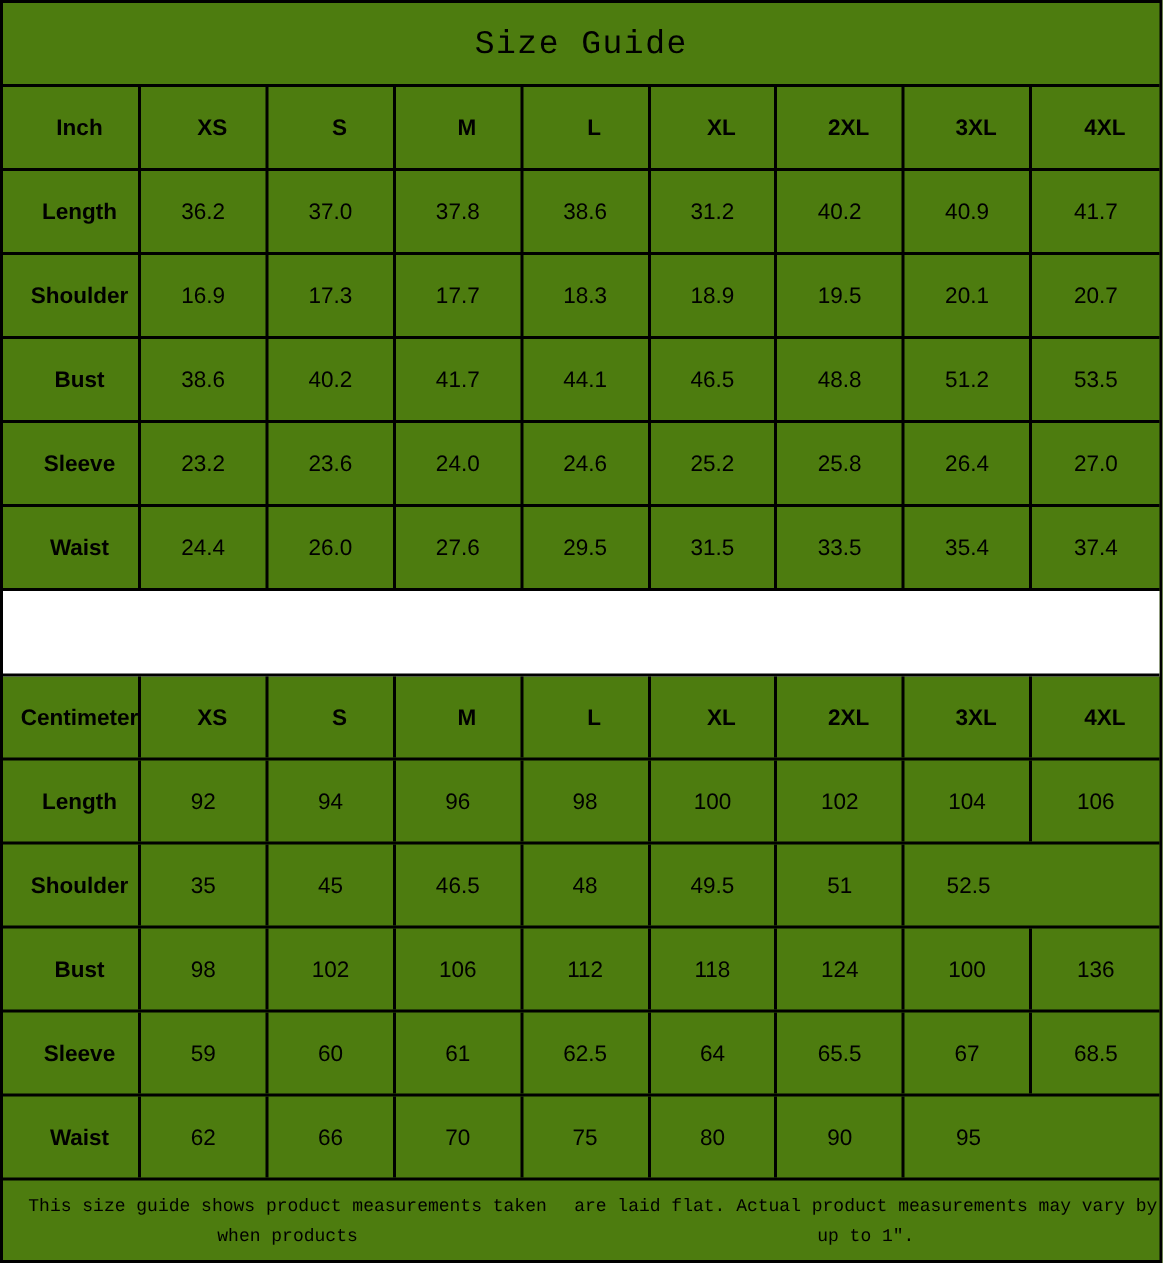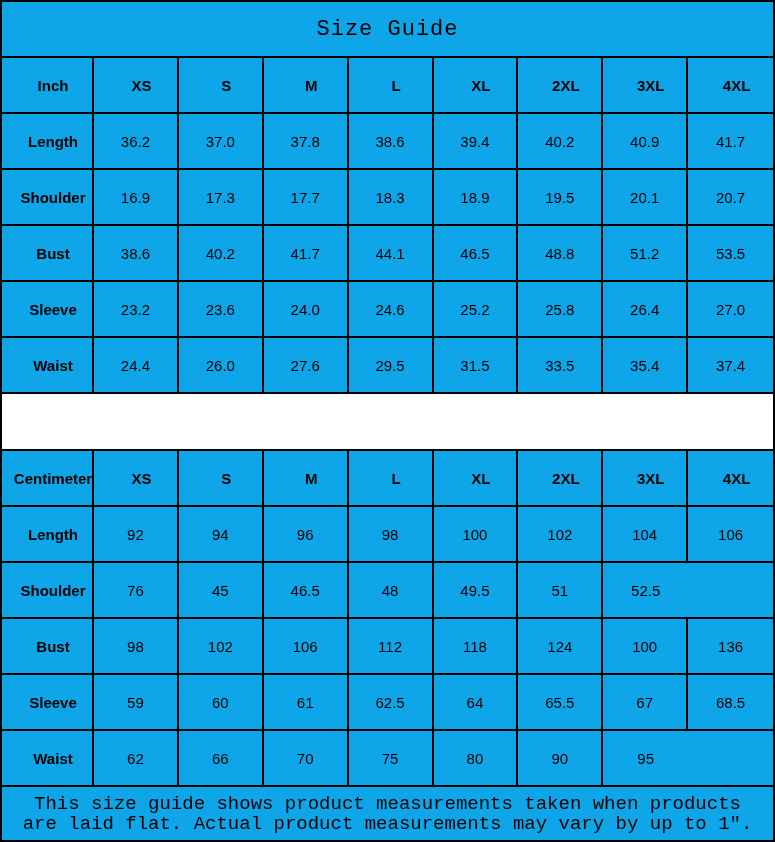--- a/index.html
+++ b/index.html
@@ -6,21 +6,21 @@
   html, body { background: #ffffff; }
   body {
     font-family: "Liberation Sans", sans-serif;
     color: #000000;
     width: 775px;
   }
   #page {
     width: 775px;
     height: 842px;
     border: 2px solid #000000;
-    background: #0ea5e9;
+    background: #4d7c0f;
     display: flex;
     flex-direction: column;
   }
   .title-row {
     height: 56px;
     border-bottom: 2px solid #000000;
     display: flex;
     align-items: center;
     justify-content: center;
     font-family: "Liberation Mono", "DejaVu Sans Mono", monospace;
@@ -44,25 +44,25 @@
   .cell:last-child { border-right: none; }
   .cell.bold { font-weight: bold; padding-left: 12px; }
   .gap-row {
     height: 57px;
     border-bottom: 2px solid #000000;
     background: #ffffff;
   }
   .footer-row {
     flex: 1 1 auto;
     display: flex;
-    flex-direction: column;
+    flex-direction: row;
     align-items: center;
     justify-content: center;
     font-family: "Liberation Mono", "DejaVu Sans Mono", monospace;
-    font-size: 19px;
+    font-size: 12px;
     line-height: 20px;
     text-align: center;
   }
 </style>
 </head>
 <body>
 
 <div id="page">
 
   <div class="title-row">Size Guide</div>
@@ -78,21 +78,21 @@
         <div class="cell bold">2XL</div>
         <div class="cell bold">3XL</div>
         <div class="cell bold">4XL</div>
       </div>
       <div class="grid-row">
         <div class="cell bold">Length</div>
         <div class="cell">36.2</div>
         <div class="cell">37.0</div>
         <div class="cell">37.8</div>
         <div class="cell">38.6</div>
-        <div class="cell">39.4</div>
+        <div class="cell">31.2</div>
         <div class="cell">40.2</div>
         <div class="cell">40.9</div>
         <div class="cell">41.7</div>
       </div>
       <div class="grid-row">
         <div class="cell bold">Shoulder</div>
         <div class="cell">16.9</div>
         <div class="cell">17.3</div>
         <div class="cell">17.7</div>
         <div class="cell">18.3</div>
@@ -156,21 +156,21 @@
         <div class="cell">94</div>
         <div class="cell">96</div>
         <div class="cell">98</div>
         <div class="cell">100</div>
         <div class="cell">102</div>
         <div class="cell">104</div>
         <div class="cell">106</div>
       </div>
       <div class="grid-row">
         <div class="cell bold">Shoulder</div>
-        <div class="cell">76</div>
+        <div class="cell">35</div>
         <div class="cell">45</div>
         <div class="cell">46.5</div>
         <div class="cell">48</div>
         <div class="cell">49.5</div>
         <div class="cell">51</div>
         <div class="cell">52.5</div>
       </div>
       <div class="grid-row">
         <div class="cell bold">Bust</div>
         <div class="cell">98</div>

